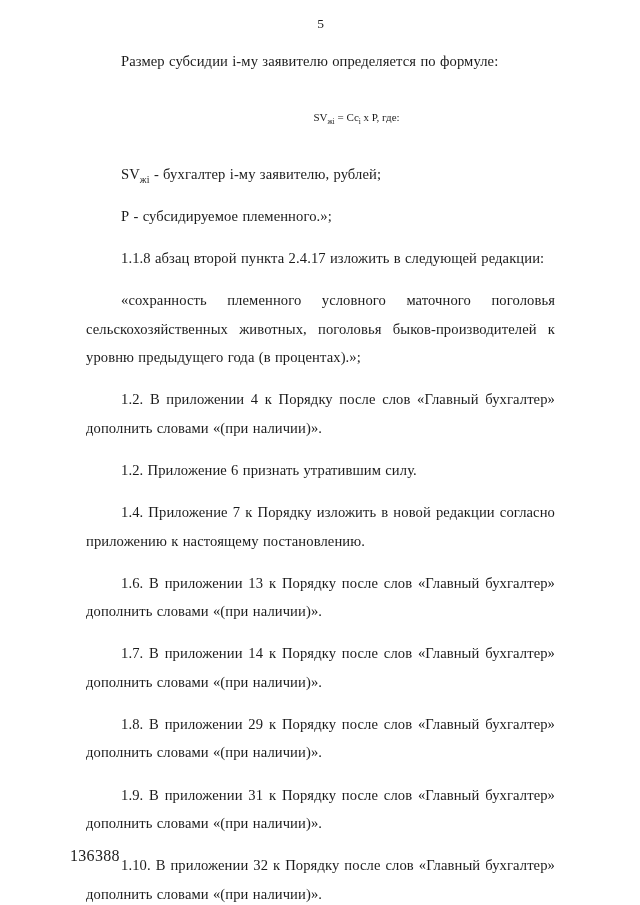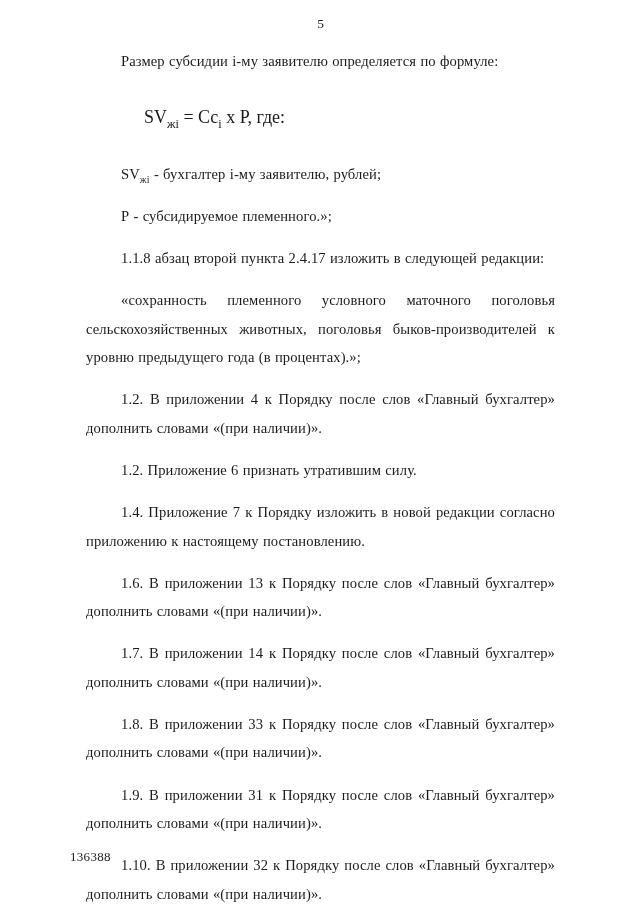--- a/index.html
+++ b/index.html
@@ -29,33 +29,34 @@
       margin: 14px;
       font-size: 14.6px;
       line-height: 28.3px;
       text-align: justify;
       text-indent: 35px;
       letter-spacing: 0.1px;
       word-spacing: 0.5px;
     }
     .formula-block {
       margin: 28px 0 28px 72px;
-      font-size: 18px;
+      font-size: 11px;
       line-height: 28.3px;
+      text-align: center;
       text-indent: 0;
     }
     sub {
       font-size: 0.68em;
       line-height: 0;
     }
     .footer-code {
       position: absolute;
       left: 70px;
       bottom: 40px;
-      font-size: 13px;
+      font-size: 16px;
       letter-spacing: 0.3px;
     }
   </style>
 </head>
 <body>
 
 <div class="page">
   <div class="content">
 
     <p class="page-number">5</p>
@@ -68,20 +69,20 @@
 
     <p class="para">Р - субсидируемое племенного.»;</p>
 
     <p class="para">1.1.8 абзац второй пункта 2.4.17 изложить в следующей редакции:</p>
     <p class="para">«сохранность племенного условного маточного поголовья сельскохозяйственных животных, поголовья быков-производителей к уровню предыдущего года (в процентах).»;</p>
     <p class="para">1.2. В приложении 4 к Порядку после слов «Главный бухгалтер» дополнить словами «(при наличии)».</p>
     <p class="para">1.2. Приложение 6 признать утратившим силу.</p>
     <p class="para">1.4. Приложение 7 к Порядку изложить в новой редакции согласно приложению к настоящему постановлению.</p>
     <p class="para">1.6. В приложении 13 к Порядку после слов «Главный бухгалтер» дополнить словами «(при наличии)».</p>
     <p class="para">1.7. В приложении 14 к Порядку после слов «Главный бухгалтер» дополнить словами «(при наличии)».</p>
-    <p class="para">1.8. В приложении 33 к Порядку после слов «Главный бухгалтер» дополнить словами «(при наличии)».</p>
+    <p class="para">1.8. В приложении 29 к Порядку после слов «Главный бухгалтер» дополнить словами «(при наличии)».</p>
     <p class="para">1.9. В приложении 31 к Порядку после слов «Главный бухгалтер» дополнить словами «(при наличии)».</p>
     <p class="para">1.10. В приложении 32 к Порядку после слов «Главный бухгалтер» дополнить словами «(при наличии)».</p>
 
   </div>
 
   <div class="footer-code">136388</div>
 </div>
 
 </body></html>

